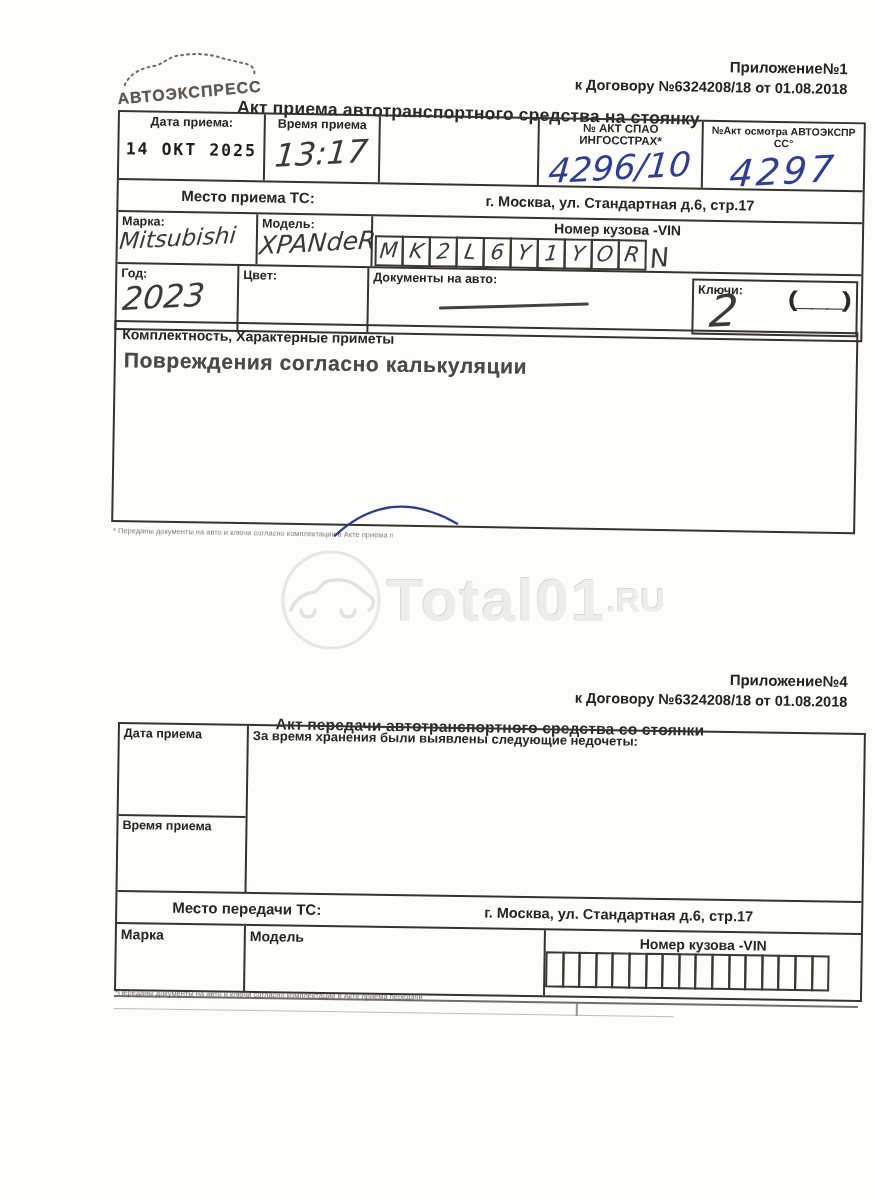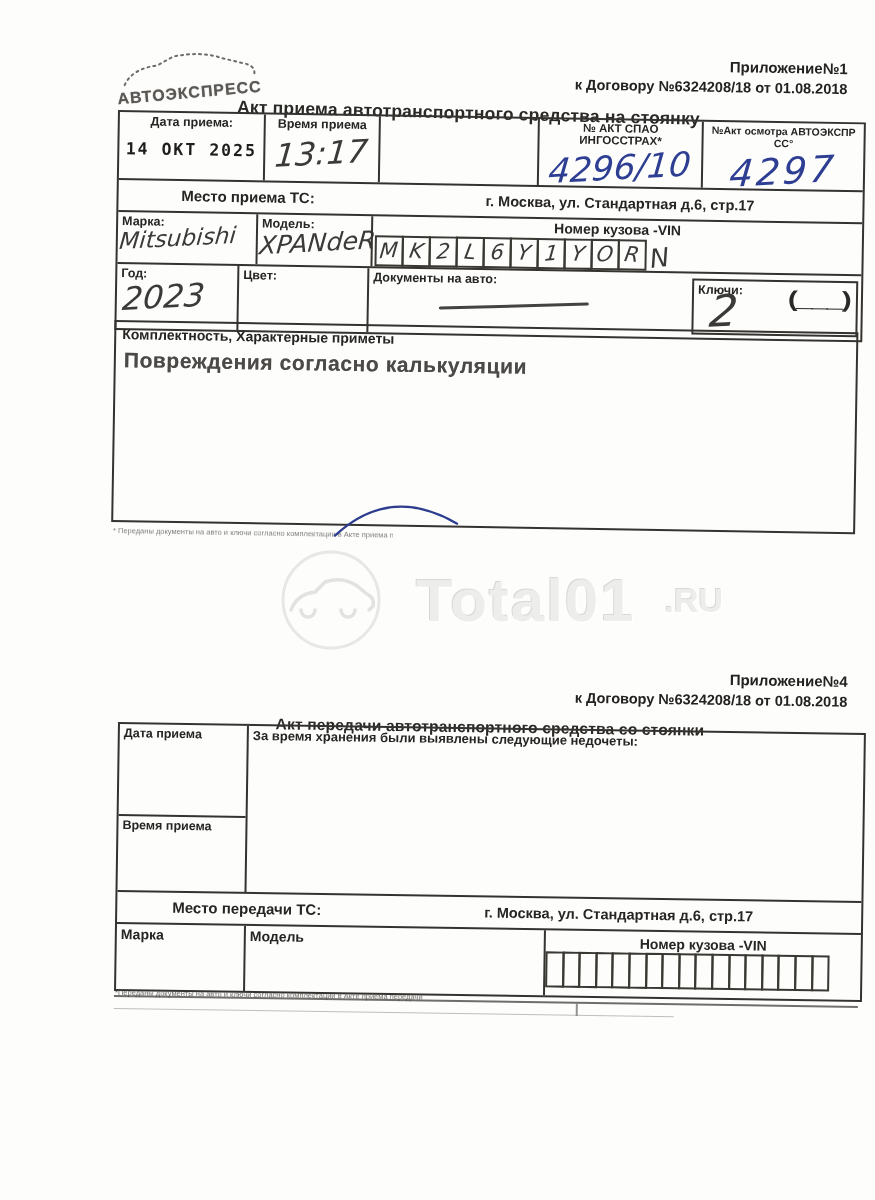--- a/index.html
+++ b/index.html
@@ -62,21 +62,21 @@
   .vin-cells{display:flex;margin-top:2px;margin-left:2px;}
   .vcell{width:29px;height:31px;border:2px solid #3a3833;margin-right:-2px;box-sizing:border-box;
          display:flex;align-items:center;justify-content:center;}
   .vch{font-size:21px;font-weight:500;}
   .vcell:nth-child(odd) .vch{transform:skewX(-10deg) rotate(-6deg);}
   .vcell:nth-child(even) .vch{transform:skewX(-6deg) rotate(3deg);}
   .vcell:last-child{border-color:transparent;}
   .vcell:last-child .vch{font-size:26px;transform:rotate(-8deg) translateY(2px);}
 
   
-  .wm{left:275px;top:548px;width:470px;height:104px;display:flex;align-items:center;gap:29px;}
+  .wm{left:275px;top:548px;width:470px;height:104px;display:flex;align-items:center;}
   .wm-text{font-size:60px;font-weight:bold;color:#ededeb;letter-spacing:2px;
            text-shadow:-1px -1px 0 #d8d8d6, 1.5px 1.5px 1px #ffffff;}
   .wm-tld{font-size:34px;font-weight:bold;color:#ededeb;text-shadow:-1px -1px 0 #d8d8d6,1.5px 1.5px 1px #fff;}
 
   
   .t2{left:118px;top:722px;width:744px;}
   .t2-main{display:flex;height:166px;}
   .t2-left{width:127px;border-right:2px solid var(--ln);display:flex;flex-direction:column;}
   .t2-date{height:90px;border-bottom:2px solid var(--ln);}
   .t2-time{flex:1;}

